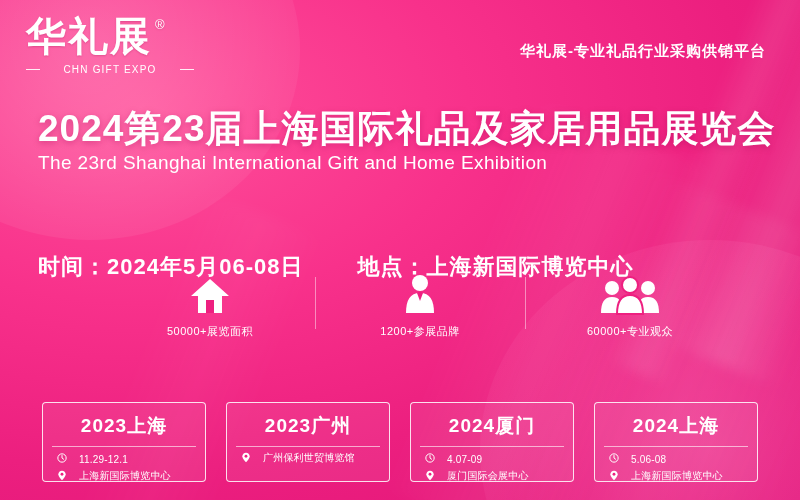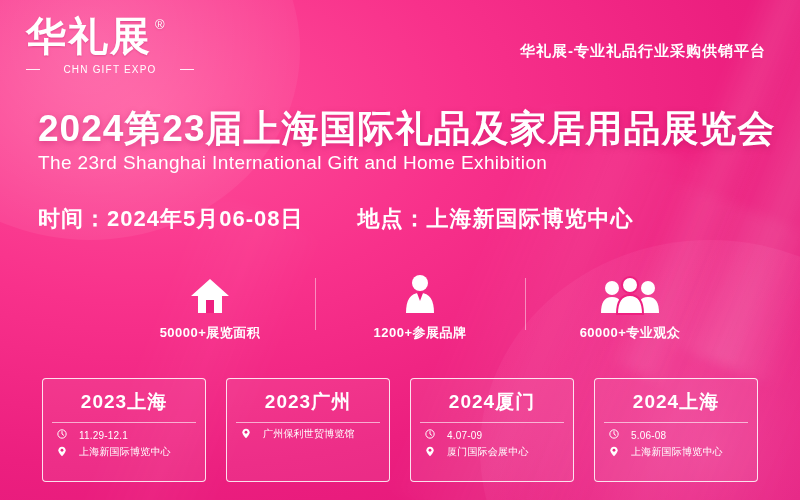--- a/index.html
+++ b/index.html
@@ -131,21 +131,21 @@
     right: 30px;
     display: flex;
     align-items: baseline;
     color: #ffffff;
     font-size: 22px;
     font-weight: bold;
     letter-spacing: 1px;
     white-space: nowrap;
   }
   .meta-row .label { font-weight: bold; }
-  .meta-row .value { font-weight: bold; }
+  .meta-row .value { font-weight: bold; margin-top: 48px; }
   .meta-row .gap { width: 54px; display: inline-block; }
 
   
   .stats {
     position: absolute;
     left: 120px;
     top: 270px;
     width: 600px;
     display: flex;
     align-items: flex-end;
@@ -158,44 +158,43 @@
     color: #ffffff;
   }
   .stat .icon {
     height: 46px;
     display: flex;
     align-items: flex-end;
     justify-content: center;
     margin-bottom: 8px;
   }
   .stat .text {
-    font-size: 13px;
+    font-size: 11px;
     letter-spacing: .5px;
-    font-weight: bold;
   }
   .divider {
     width: 1px;
     height: 52px;
     background: rgba(255,255,255,0.45);
     align-self: center;
     margin-bottom: 4px;
   }
 
   
   .cards {
     position: absolute;
     left: 42px;
     right: 42px;
     bottom: 18px;
     display: flex;
     justify-content: space-between;
   }
   .card {
     width: 164px;
-    height: 104px;
+    height: 80px;
     border: 1px solid rgba(255,255,255,0.85);
     border-radius: 4px;
     background: rgba(255,255,255,0.07);
     color: #ffffff;
     box-sizing: border-box;
     padding-top: 4px;
   }
   .card .city {
     text-align: center;
     font-size: 19px;

